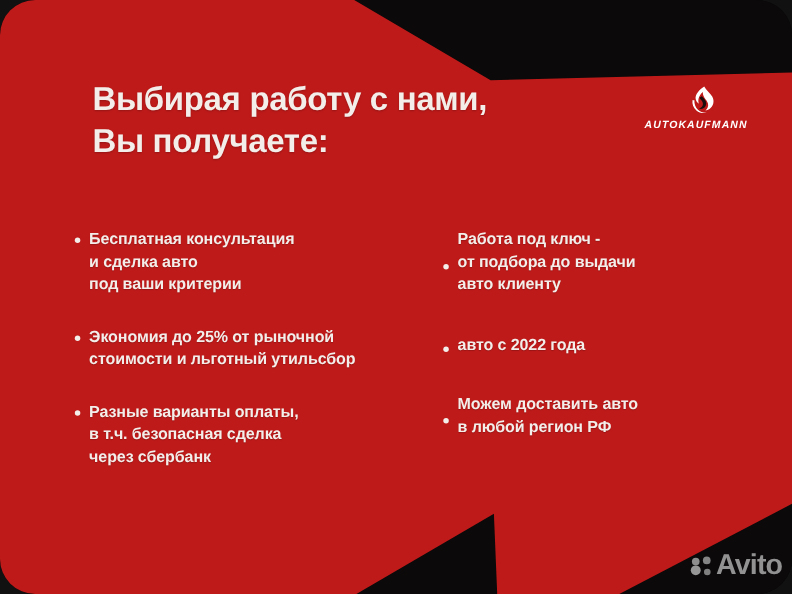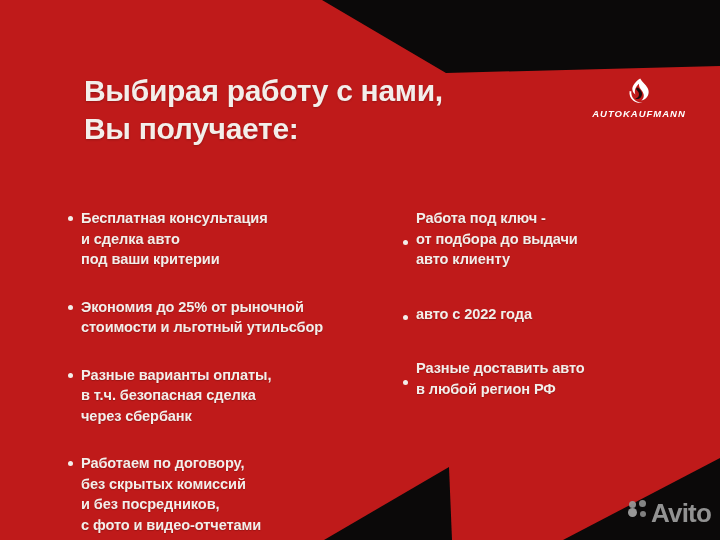--- a/index.html
+++ b/index.html
@@ -7,20 +7,21 @@
     width:720px; height:540px;
     font-family:"Liberation Sans", sans-serif;
     background:#111;
     overflow:hidden;
   }
   #stage {
     position:relative;
     width:720px; height:540px;
     background:#0b0909;
     overflow:hidden;
+    border-radius:32px;
   }
   
   .shape { position:absolute; left:0; top:0; width:720px; height:540px; }
   .shape svg { display:block; width:720px; height:540px; }
 
   
   #headline {
     position:absolute;
     left:84px; top:72px;
     width:470px;
@@ -31,21 +32,21 @@
     letter-spacing:-0.3px;
     text-shadow:0 1px 2px rgba(0,0,0,.22);
   }
   #headline .hl-line { display:block; white-space:nowrap; }
 
   
   #brand {
     position:absolute;
     left:586px; top:76px;
     width:106px;
-    text-align:center;
+    text-align:left;
     color:#ffffff;
   }
   #brand .mark { height:30px; display:flex; align-items:center; justify-content:center; }
   #brand .mark svg { display:block; }
   #brand .wordmark {
     margin-top:2px;
     font-size:9.5px;
     font-weight:bold;
     letter-spacing:1.0px;
     font-style:italic;
@@ -78,21 +79,21 @@
     line-height:20.5px;
     letter-spacing:-0.1px;
     text-shadow:0 1px 1px rgba(0,0,0,.2);
   }
   .btext .ln { display:block; white-space:nowrap; }
 
   
   #avito {
     position:absolute;
     left:628px; top:500px;
-    display:flex; align-items:flex-start;
+    display:flex; align-items:flex-end;
     opacity:.92;
   }
   #avito .dots { position:relative; width:20px; height:20px; margin-right:3px; }
   #avito .dots i { position:absolute; border-radius:50%; display:block; }
   #avito .d1 { width:9px;  height:9px;  left:0px;  top:8px;  background:#a3a3a3; }
   #avito .d2 { width:7px;  height:7px;  left:1px;  top:1px;  background:#9a9a9a; }
   #avito .d3 { width:7px;  height:7px;  left:11px; top:0px;  background:#8f8f8f; }
   #avito .d4 { width:6px;  height:6px;  left:12px; top:11px; background:#8a8a8a; }
   #avito .wt {
     font-size:26px;
@@ -152,50 +153,41 @@
         </div>
       </div>
       <div class="bullet">
         <span class="dot"></span>
         <div class="btext">
           <span class="ln">Разные варианты оплаты,</span>
           <span class="ln">в т.ч. безопасная сделка</span>
           <span class="ln">через сбербанк</span>
         </div>
       </div>
-      <div class="bullet">
-        <span class="dot"></span>
-        <div class="btext">
-          <span class="ln">Работаем по договору,</span>
-          <span class="ln">без скрытых комиссий</span>
-          <span class="ln">и без посредников,</span>
-          <span class="ln">с фото и видео-отчетами</span>
-        </div>
-      </div>
     </div>
 
   <div class="col" id="col-right">
       <div class="bullet">
         <span class="dot"></span>
         <div class="btext">
           <span class="ln">Работа под ключ -</span>
           <span class="ln">от подбора до выдачи</span>
           <span class="ln">авто клиенту</span>
         </div>
       </div>
       <div class="bullet">
         <span class="dot"></span>
         <div class="btext">
           <span class="ln">авто с 2022 года</span>
         </div>
       </div>
       <div class="bullet">
         <span class="dot"></span>
         <div class="btext">
-          <span class="ln">Разные доставить авто</span>
+          <span class="ln">Можем доставить авто</span>
           <span class="ln">в любой регион РФ</span>
         </div>
       </div>
     </div>
 
   <div id="avito">
     <span class="dots">
       <i class="d1"></i>
         <i class="d2"></i>
         <i class="d3"></i>

